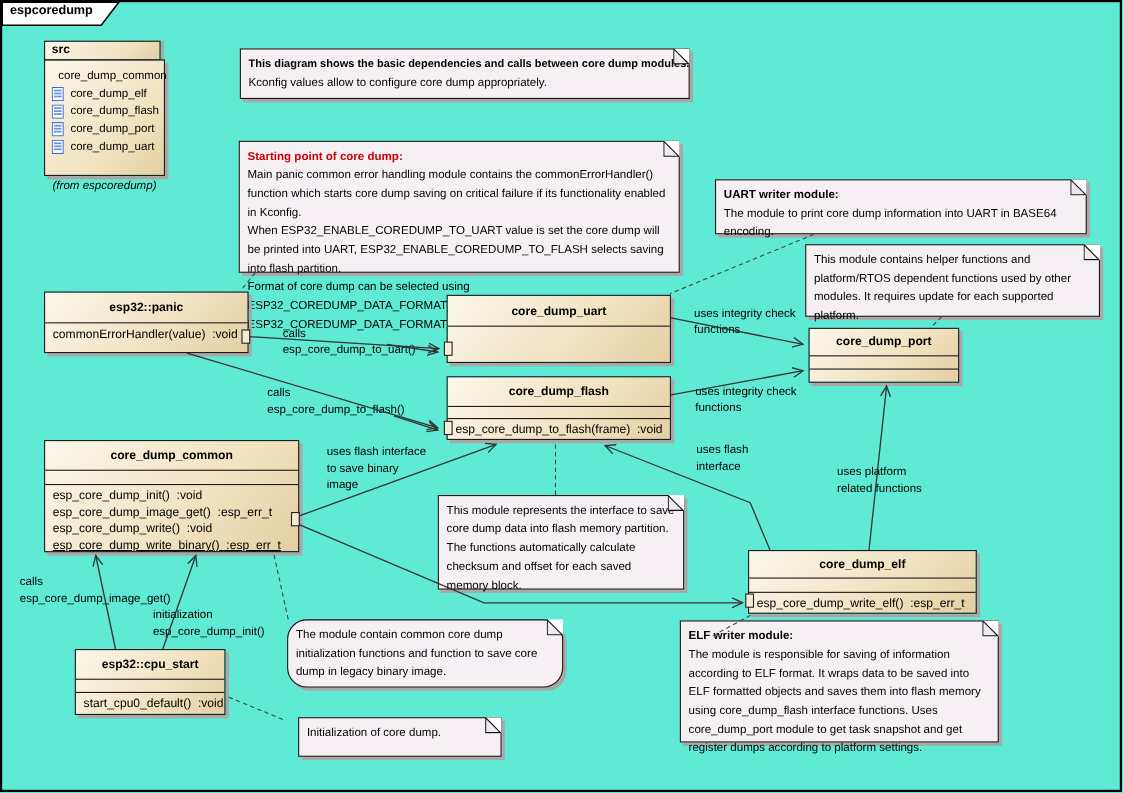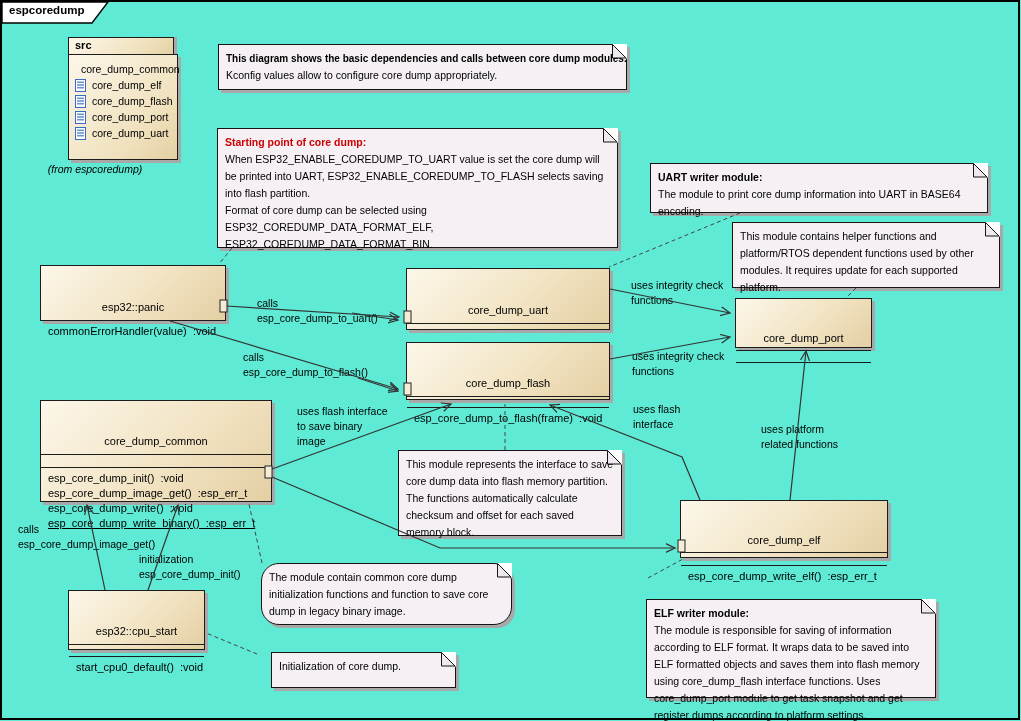--- a/index.html
+++ b/index.html
@@ -6,42 +6,41 @@
   #canvas{
     position:relative;width:1021px;height:721px;background:#5eead4;
     font-family:"Liberation Sans", sans-serif;color:#000;overflow:hidden;
   }
   
   .cls{
     position:absolute;border:1px solid #1c1c1c;
     background:linear-gradient(135deg,#fcf7ea 0%,#f2e4c4 55%,#e4cfa3 100%);
     box-shadow:3px 3px 0 #a8a8a8;box-sizing:border-box;z-index:2;
   }
-  .cls-title{font-weight:normal;font-size:11px;text-align:center;display:flex;align-items:center;justify-content:center;margin-top:27px;}
+  .cls-title{font-weight:bold;font-size:11px;text-align:center;display:flex;align-items:center;justify-content:center;}
   .cls-attrs{border-top:1px solid #1c1c1c;}
   .cls-meths{border-top:1px solid #1c1c1c;padding:3px 0 2px 0;}
   .m{font-size:11px;line-height:15px;padding-left:7px;white-space:pre;}
   .m.u{text-decoration:underline;}
   
   .note{
     position:absolute;background:#f6f0f5;border:1px solid #141414;
     box-shadow:3px 3px 0 #a8a8a8;box-sizing:border-box;z-index:2;
     padding:5px 7px 4px 7px;font-size:10.5px;line-height:17px;
   }
   .note .fold{position:absolute;top:-1px;right:-1px;z-index:3;}
   .note-title{font-weight:bold;}
   .note-title.red{color:#cc0000;}
   .nb{overflow-wrap:break-word;}
   .b1{font-weight:bold;font-size:10px;white-space:nowrap;}
   .b2{font-size:10.5px;}
   
   .pkg-tab,.pkg-body{
     position:absolute;border:1px solid #1c1c1c;box-sizing:border-box;z-index:2;
     background:linear-gradient(135deg,#fcf7ea 0%,#f0e1bd 70%,#e4cfa3 100%);
-    margin-left:28px;
   }
   .pkg-tab{font-weight:bold;font-size:11px;padding:1px 0 0 6px;box-shadow:3px 0 0 #a8a8a8;}
   .pkg-body{box-shadow:3px 3px 0 #a8a8a8;padding:6px 4px 4px 6px;}
   .pkg-item{display:flex;align-items:center;gap:6px;font-size:10.5px;height:16px;}
   .pkg-caption{position:absolute;font-size:10.5px;font-style:italic;text-align:center;z-index:2;}
   
   .elabel{position:absolute;font-size:10.5px;line-height:15px;white-space:pre-line;z-index:4;}
   
   #wires{position:absolute;left:0;top:0;z-index:5;pointer-events:none;}
   
@@ -114,20 +113,21 @@
     <div class="b1">This diagram shows the basic dependencies and calls between core dump modules.</div>
     <div class="b2">Kconfig values allow to configure core dump appropriately.</div>
   </div>
 
   <div class="note" style="left:217px;top:128px;width:401px;height:120px;line-height:17px;">
     <svg class="fold" width="15" height="15">
         <path d="M0,0 L15,0 L15,15 Z" fill="#ffffff"></path>
         <path d="M0.5,0.5 L14,14 L0.5,14 Z" fill="#efe8ee" stroke="#141414"></path>
       </svg>
     <div class="note-title red">Starting point of core dump:</div>
+    <div class="nb">Main panic  common error handling module contains the commonErrorHandler() function which starts core dump saving on critical failure if its functionality enabled in Kconfig.</div>
     <div class="nb">When ESP32_ENABLE_COREDUMP_TO_UART value is set the core dump will be printed into UART, ESP32_ENABLE_COREDUMP_TO_FLASH selects saving into flash partition.</div>
     <div class="nb">Format of core dump can be selected using ESP32_COREDUMP_DATA_FORMAT_ELF, ESP32_COREDUMP_DATA_FORMAT_BIN.</div>
   </div>
 
   <div class="note" style="left:650px;top:163px;width:338px;height:50px;">
     <svg class="fold" width="15" height="15">
         <path d="M0,0 L15,0 L15,15 Z" fill="#ffffff"></path>
         <path d="M0.5,0.5 L14,14 L0.5,14 Z" fill="#efe8ee" stroke="#141414"></path>
       </svg>
     <div class="note-title">UART writer module:</div>
@@ -159,21 +159,21 @@
   </div>
 
   <div class="note" style="left:258px;top:652px;width:185px;height:36px;margin-left:13px;">
     <svg class="fold" width="15" height="15">
         <path d="M0,0 L15,0 L15,15 Z" fill="#ffffff"></path>
         <path d="M0.5,0.5 L14,14 L0.5,14 Z" fill="#efe8ee" stroke="#141414"></path>
       </svg>
     <div class="nb">Initialization of core dump.</div>
   </div>
 
-  <div class="note" style="left:618px;top:599px;width:290px;height:99px;margin-left:28px;">
+  <div class="note" style="left:618px;top:564px;width:290px;height:111px;">
     <svg class="fold" width="15" height="15">
         <path d="M0,0 L15,0 L15,15 Z" fill="#ffffff"></path>
         <path d="M0.5,0.5 L14,14 L0.5,14 Z" fill="#efe8ee" stroke="#141414"></path>
       </svg>
     <div class="note-title">ELF writer module:</div>
     <div class="nb">The module is responsible for saving of information according to ELF format. It wraps data to be saved into ELF formatted objects and saves them into flash memory using core_dump_flash interface functions. Uses core_dump_port module to get task snapshot and get register dumps according to platform settings.</div>
   </div>
 
   <div class="cls" style="left:40px;top:265px;width:186px;height:56px;">
     <div class="cls-title" style="height:27px;">esp32::panic</div>

